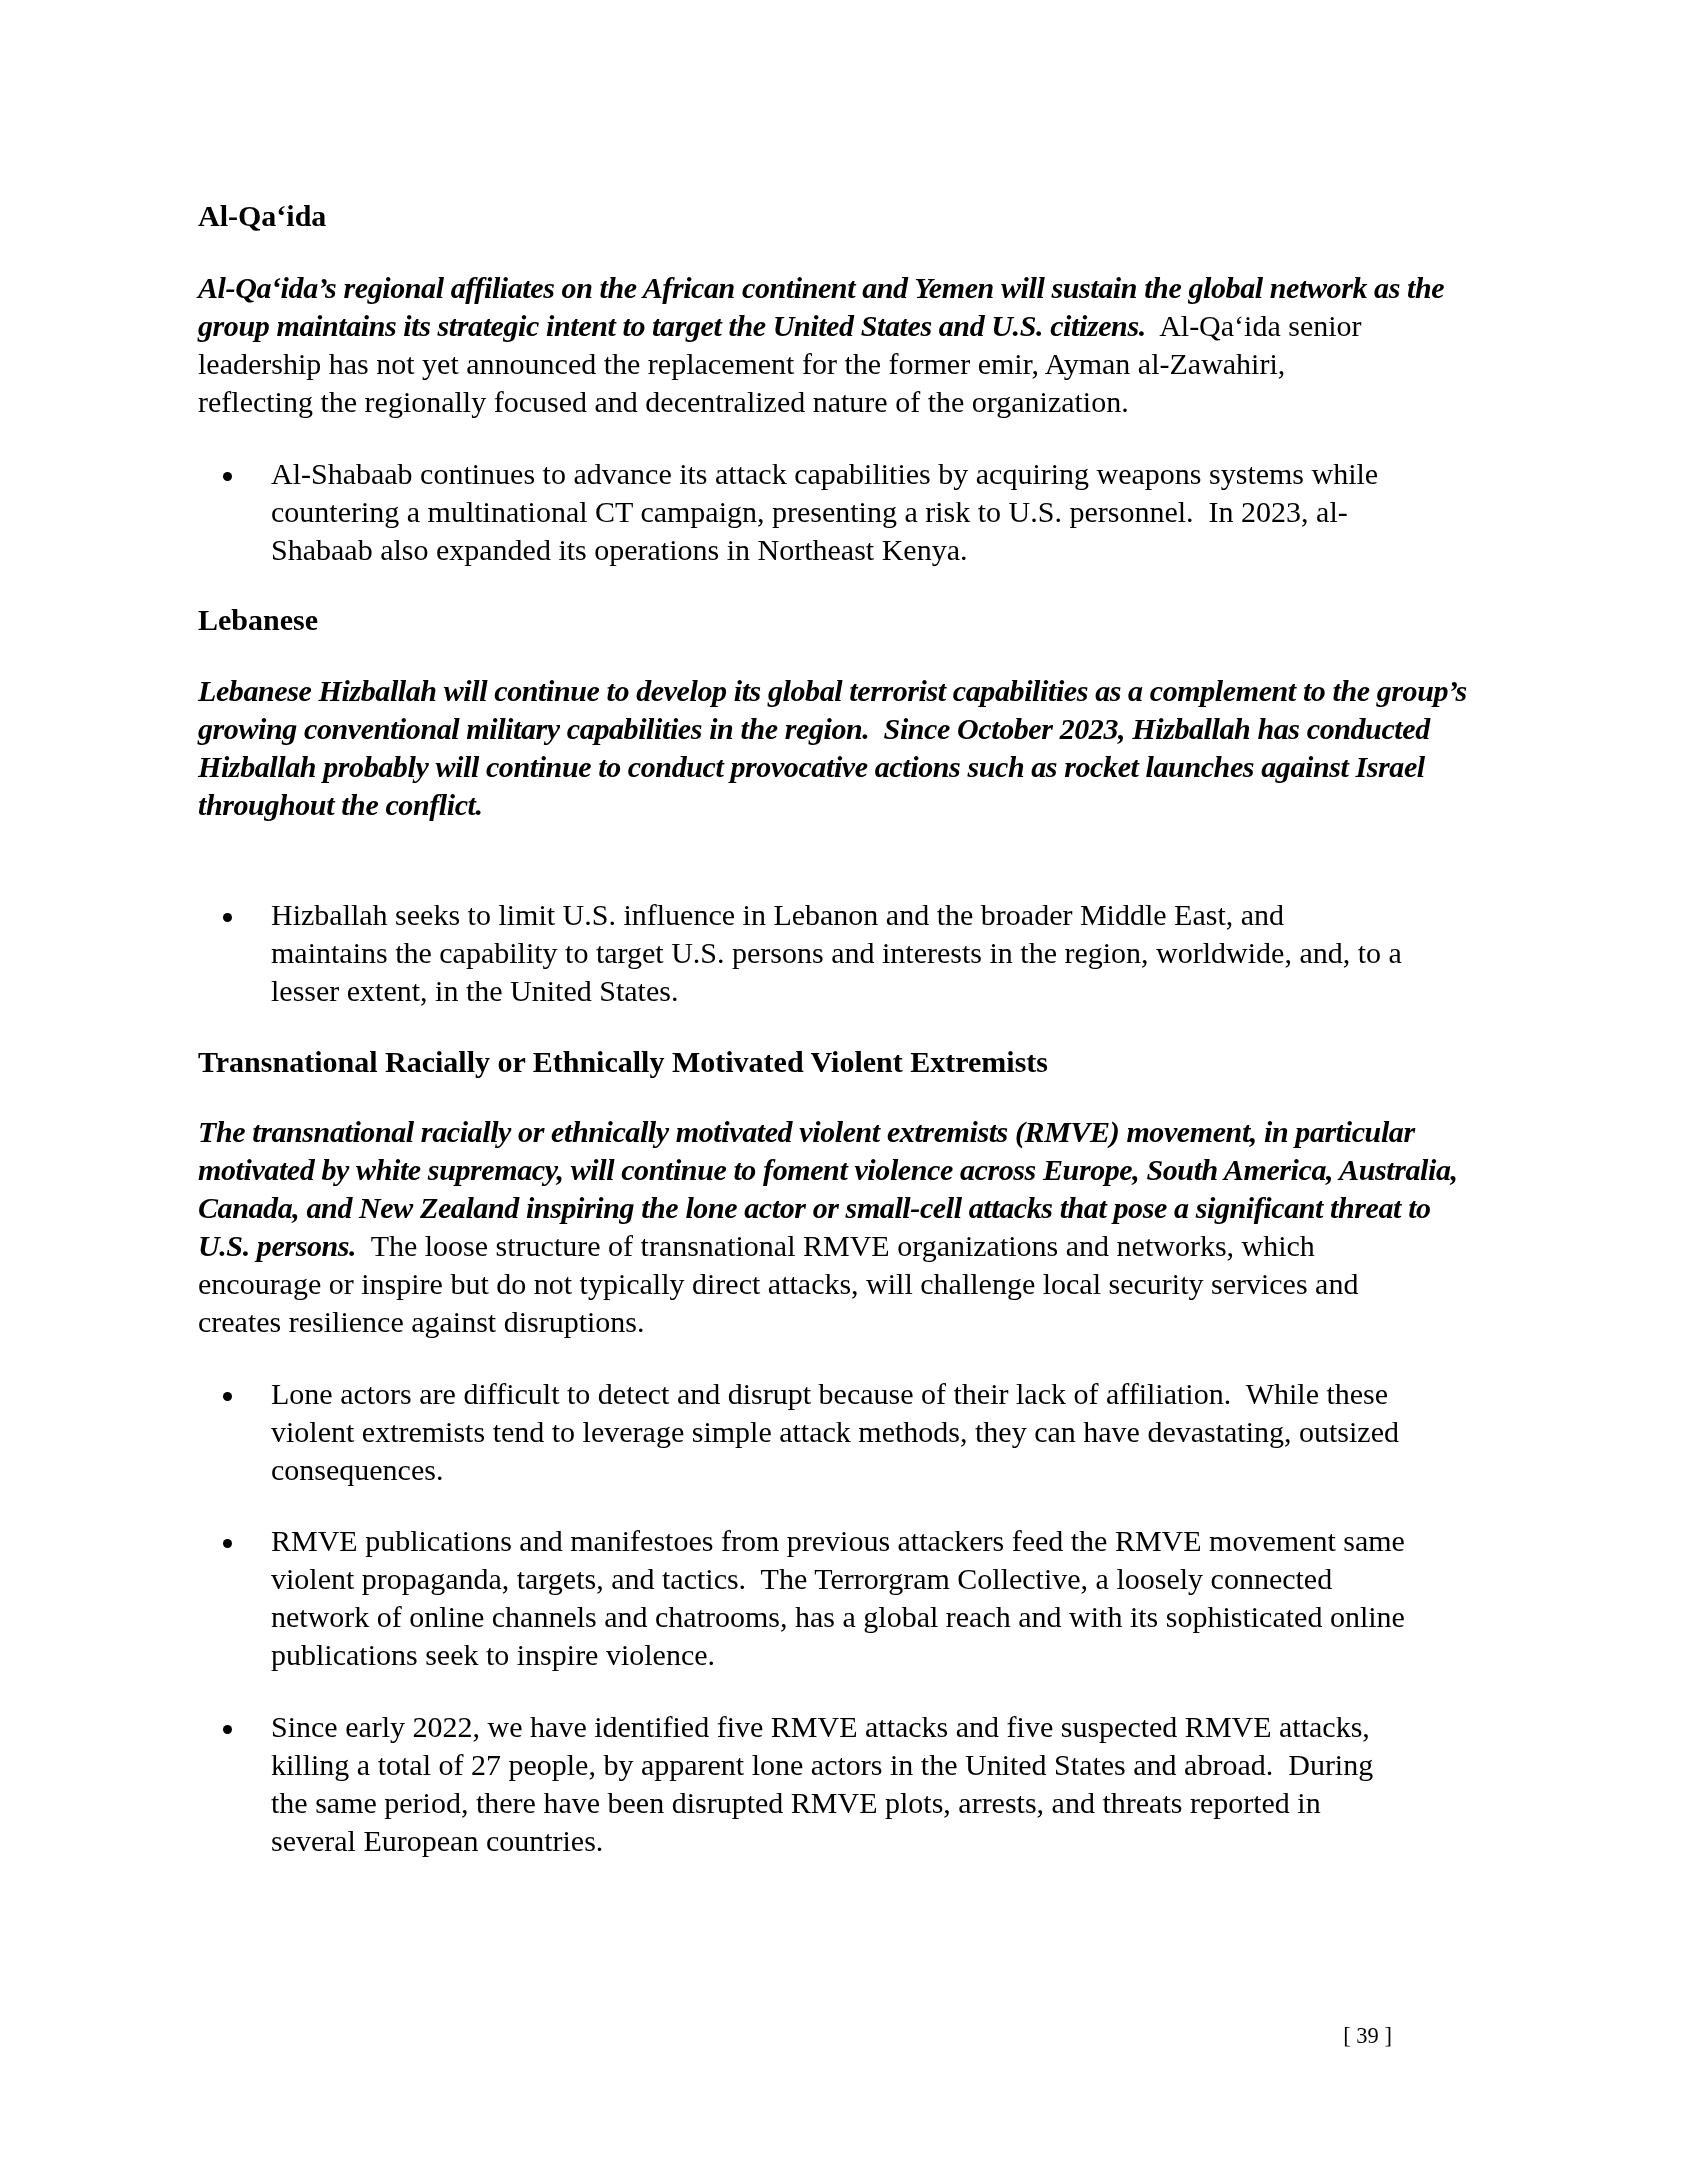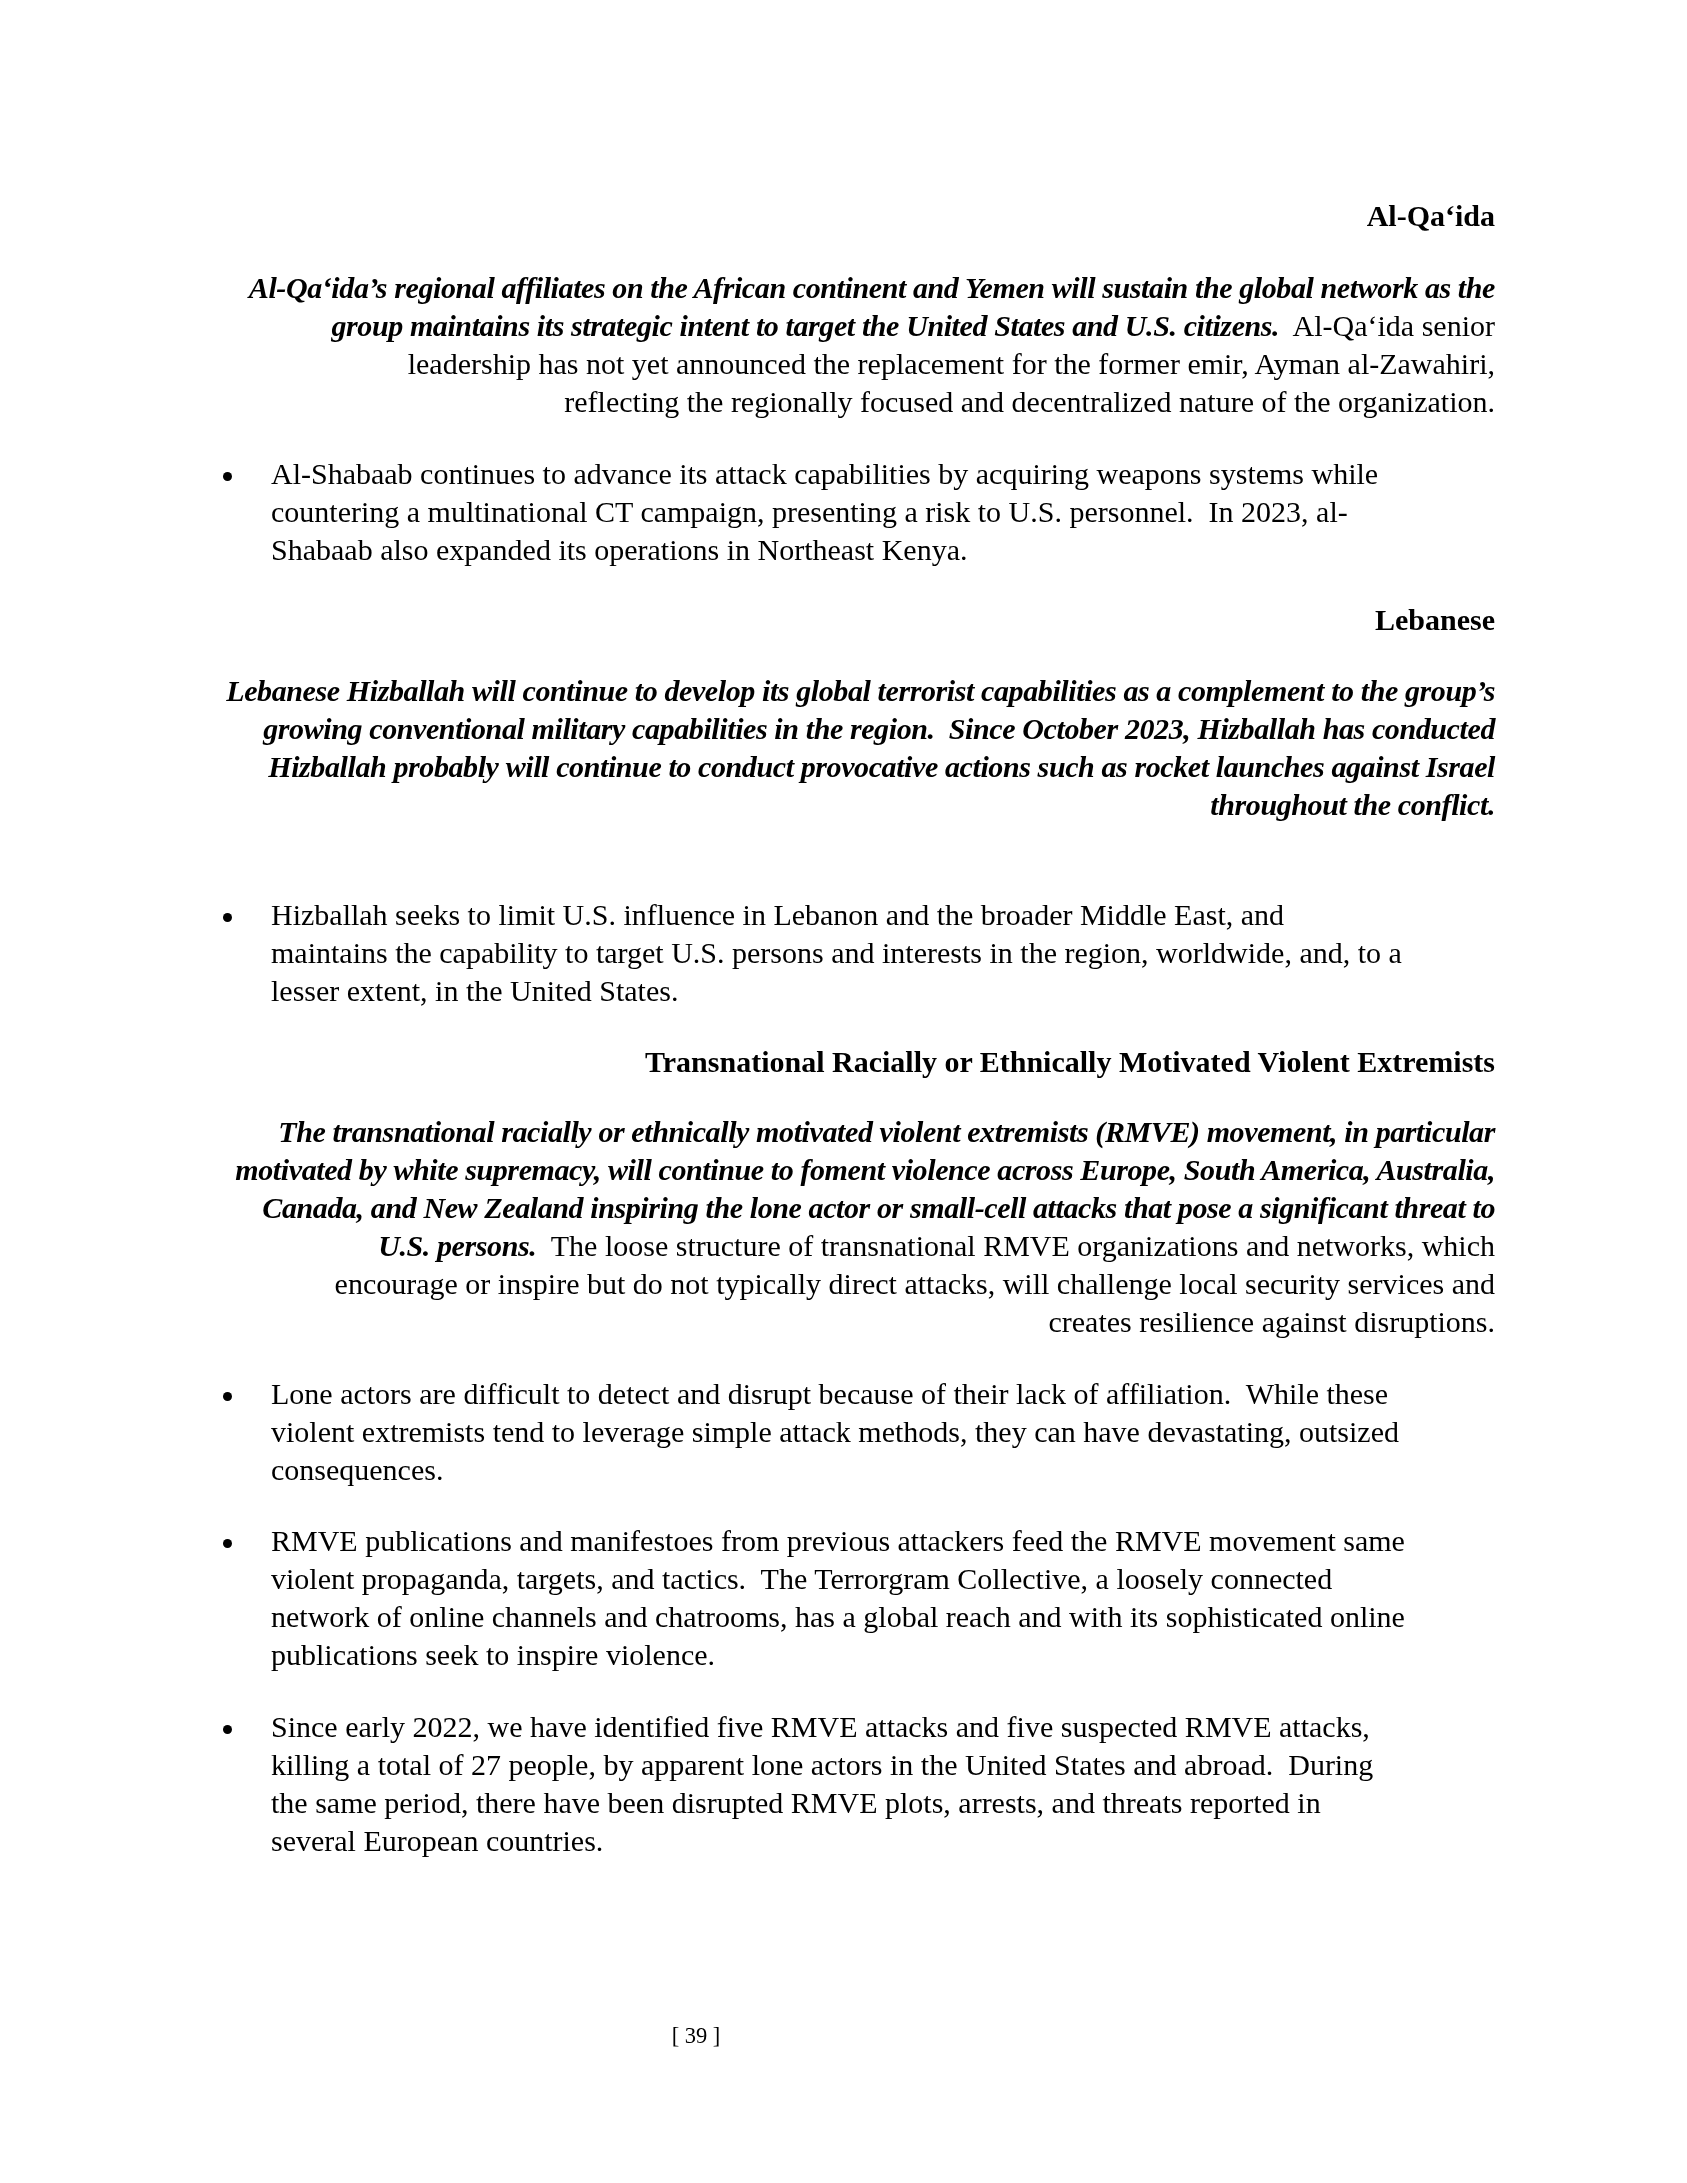--- a/index.html
+++ b/index.html
@@ -1,27 +1,27 @@
 <!DOCTYPE html>
 <html style="font-size:10.6px"><head>
 <meta charset="utf-8">
 <style>
   html, body { margin: 0; padding: 0; background: #ffffff; }
   body { width: 1687px; height: 2183px; position: relative; overflow: hidden; color: #000; }
   .page { position: absolute; left: 0; top: 0; width: 1687px; height: 2183px; background: #fff;
           font-family: "Liberation Serif", "DejaVu Serif", serif; }
-  .blk { position: absolute; left: 198px; width: 1297px; font-size: 30px; line-height: 38px; text-align: right; }
+  .blk { position: absolute; left: 198px; width: 1297px; font-size: 30px; line-height: 38px; }
   .heading { font-weight: bold; }
   .lead { font-weight: bold; font-style: italic; letter-spacing: -0.4px; }
   .line { display: block; white-space: nowrap; }
   .bullet { position: absolute; left: 198px; width: 1297px; font-size: 30px; line-height: 38px; }
   .bullet .dot { position: absolute; left: 25px; top: 0; width: 20px; }
   .bullet .dot i { display: block; width: 9.3px; height: 9.3px; border-radius: 50%; background: #000; margin-top: 17px; }
   .bullet .txt { position: absolute; left: 73px; top: 0; }
-  .pagenum { position: absolute; left: 0; width: 1392px; top: 2023px; text-align: center;
+  .pagenum { position: absolute; left: 0; width: 1392px; top: 2023px; text-align: right;
              font-size: 22.5px; line-height: 26.5px; }
 </style>
 </head>
 <body>
 
 <div class="page">
 
   <div class="blk heading" style="top:197px">Al-Qa‘ida</div>
 
   <div class="blk" style="top:269px">

